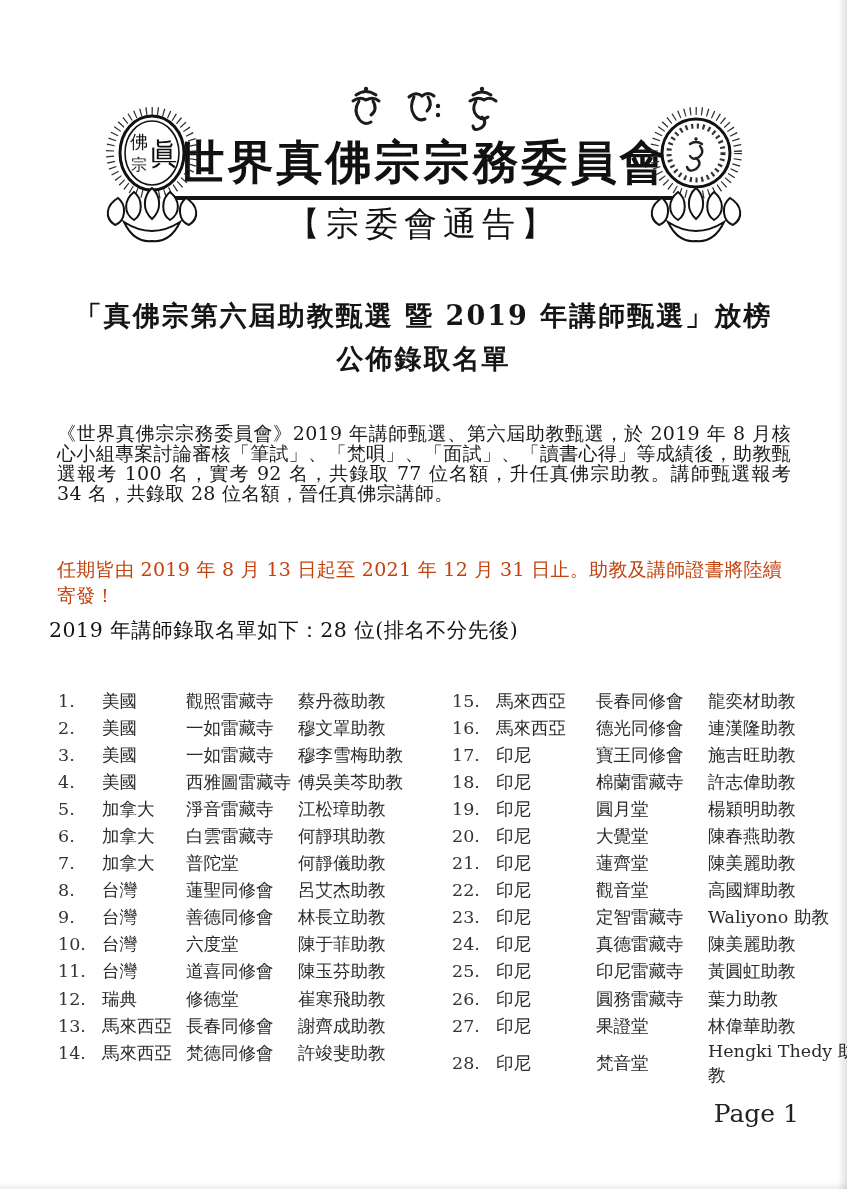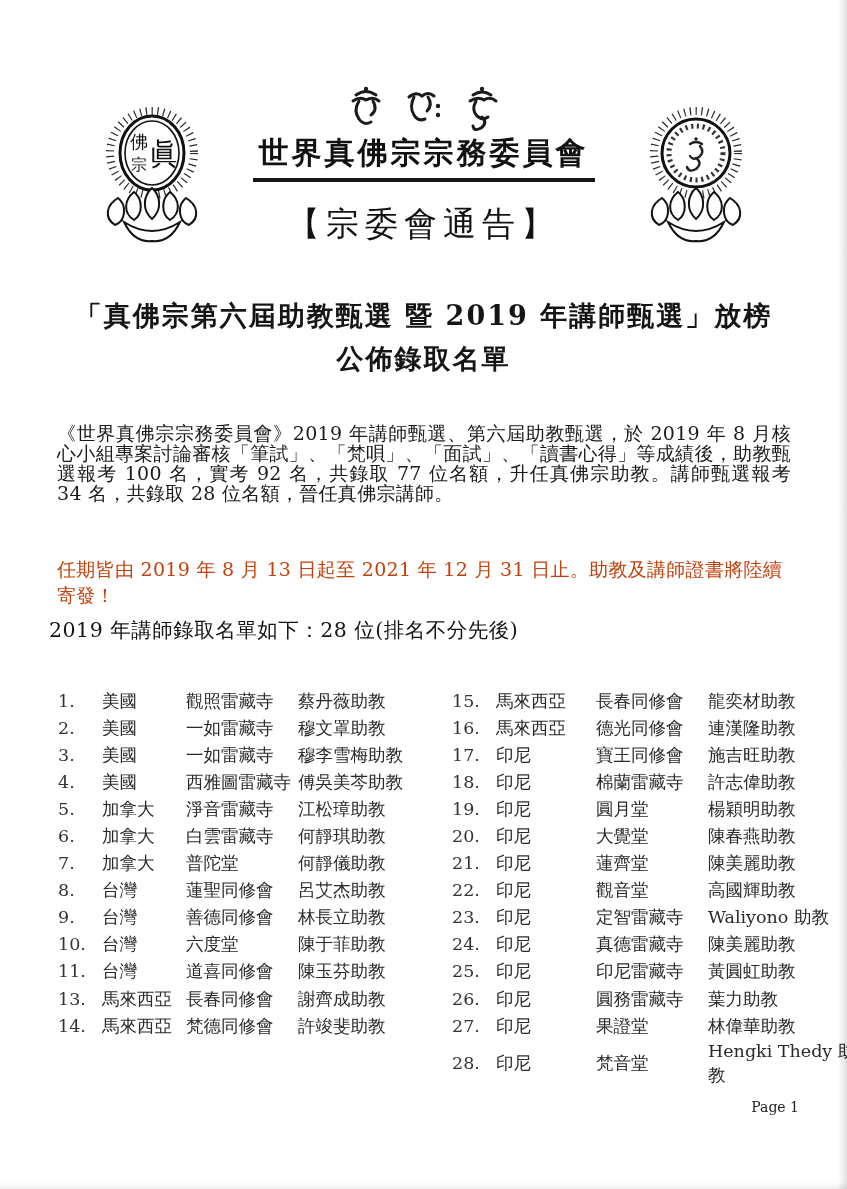--- a/index.html
+++ b/index.html
@@ -12,21 +12,21 @@
   .edge-shade-right{position:absolute;top:0;right:0;width:9px;height:100%;
     background:linear-gradient(to right,rgba(0,0,0,0),rgba(0,0,0,0.12));}
   .edge-shade-bottom{position:absolute;bottom:0;left:0;width:100%;height:7px;
     background:linear-gradient(to bottom,rgba(0,0,0,0),rgba(0,0,0,0.07));}
 
   .tibetan-row{position:absolute;top:84px;left:0;width:100%;
     display:flex;justify-content:center;gap:18px;}
   .tibetan-row svg{display:block;}
 
   .org-name-wrap{position:absolute;top:136px;left:0;width:100%;text-align:center;}
-  .org-name{display:inline-block;font-size:30px;font-weight:bold;letter-spacing:3px;
+  .org-name{display:inline-block;font-size:46px;font-weight:bold;letter-spacing:3px;
     color:#111;padding:0 6px 7px 6px;border-bottom:4px solid #161616;line-height:1.15;}
 
   .notice-heading{position:absolute;top:202px;left:0;width:100%;text-align:center;
     font-size:33px;letter-spacing:6px;color:#121212;font-weight:500;}
 
   .seal{position:absolute;top:106px;width:108px;height:140px;}
   .seal-left{left:98px;}
   .seal-right{left:642px;}
 
   .doc-title{position:absolute;top:294px;left:0;width:100%;text-align:center;
@@ -42,21 +42,21 @@
     font-size:20.5px;color:#141414;letter-spacing:0.5px;}
 
   .roster{position:absolute;top:687px;}
   .roster-left{left:58px;width:362px;}
   .roster-right{left:452px;width:404px;}
   .roster-row{display:grid;align-items:center;height:27.1px;font-size:17.5px;color:#2a2a2a;}
   .roster-left .roster-row{grid-template-columns:44px 84px 112px 1fr;}
   .roster-right .roster-row{grid-template-columns:44px 100px 112px 1fr;}
   .row-number{color:#333;}
 
-  .page-number{position:absolute;top:1099px;right:48px;font-size:14px;color:#222;}
+  .page-number{position:absolute;top:1099px;right:48px;font-size:25px;color:#222;}
 </style>
 </head>
 <body>
 
 <div class="page">
 
   <div class="tibetan-row">
     <svg width="40" height="50" viewBox="0 0 40 50">
       <g fill="none" stroke="#1b1b1b" stroke-width="3" stroke-linecap="round">
         <circle cx="20" cy="5" r="2.2" fill="#1b1b1b" stroke="none"></circle>
@@ -201,20 +201,26 @@
         <span class="row-temple">六度堂</span>
         <span class="row-name">陳于菲助教</span>
       </div>
       <div class="roster-row">
         <span class="row-number">11.</span>
         <span class="row-country">台灣</span>
         <span class="row-temple">道喜同修會</span>
         <span class="row-name">陳玉芬助教</span>
       </div>
       <div class="roster-row">
+        <span class="row-number">12.</span>
+        <span class="row-country">瑞典</span>
+        <span class="row-temple">修德堂</span>
+        <span class="row-name">崔寒飛助教</span>
+      </div>
+      <div class="roster-row">
         <span class="row-number">13.</span>
         <span class="row-country">馬來西亞</span>
         <span class="row-temple">長春同修會</span>
         <span class="row-name">謝齊成助教</span>
       </div>
       <div class="roster-row">
         <span class="row-number">14.</span>
         <span class="row-country">馬來西亞</span>
         <span class="row-temple">梵德同修會</span>
         <span class="row-name">許竣斐助教</span>

